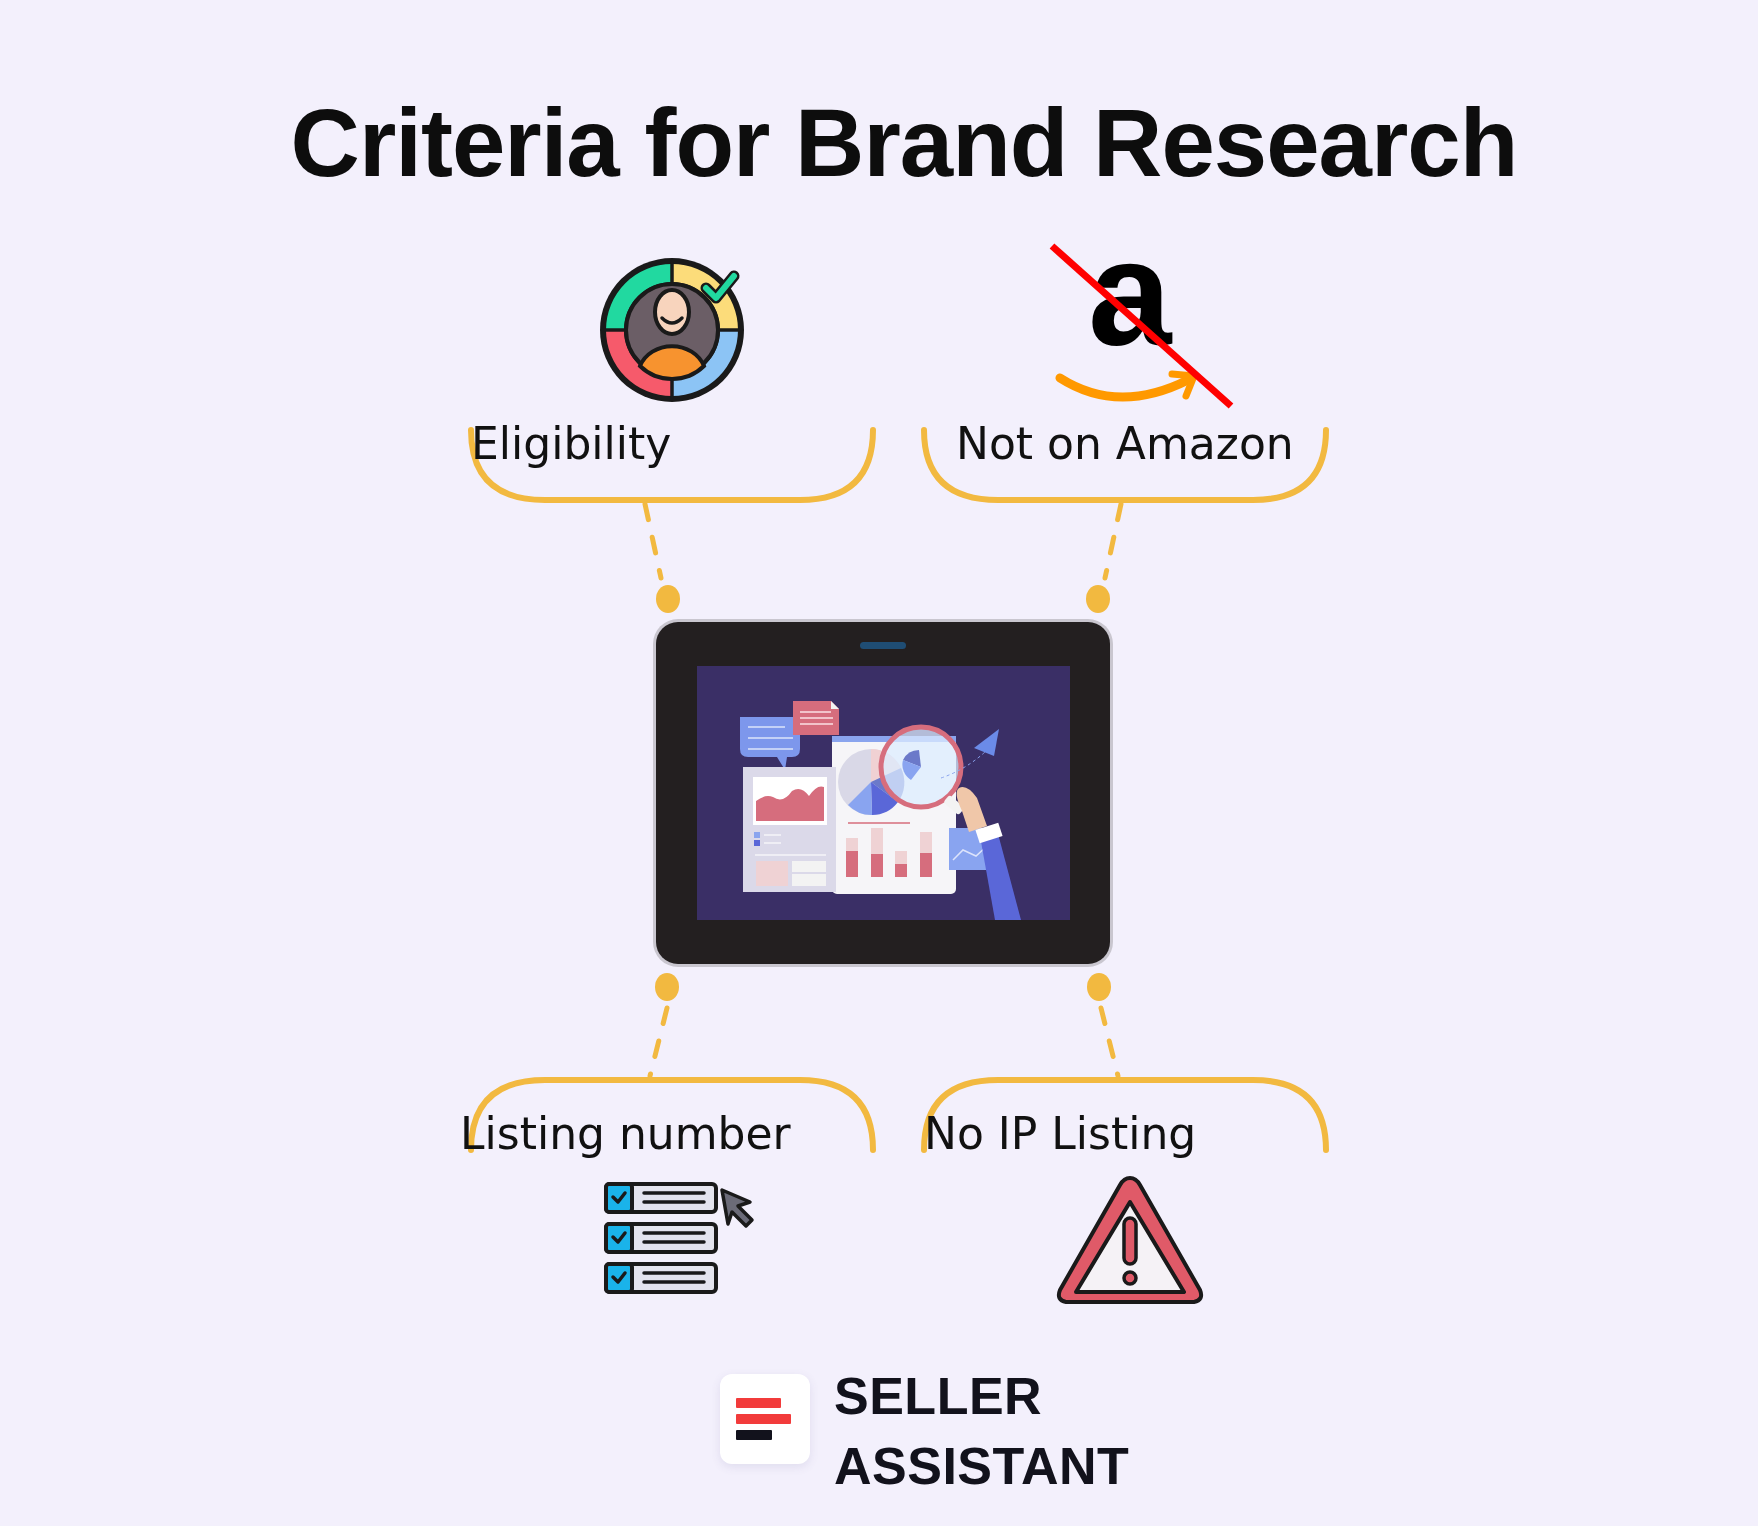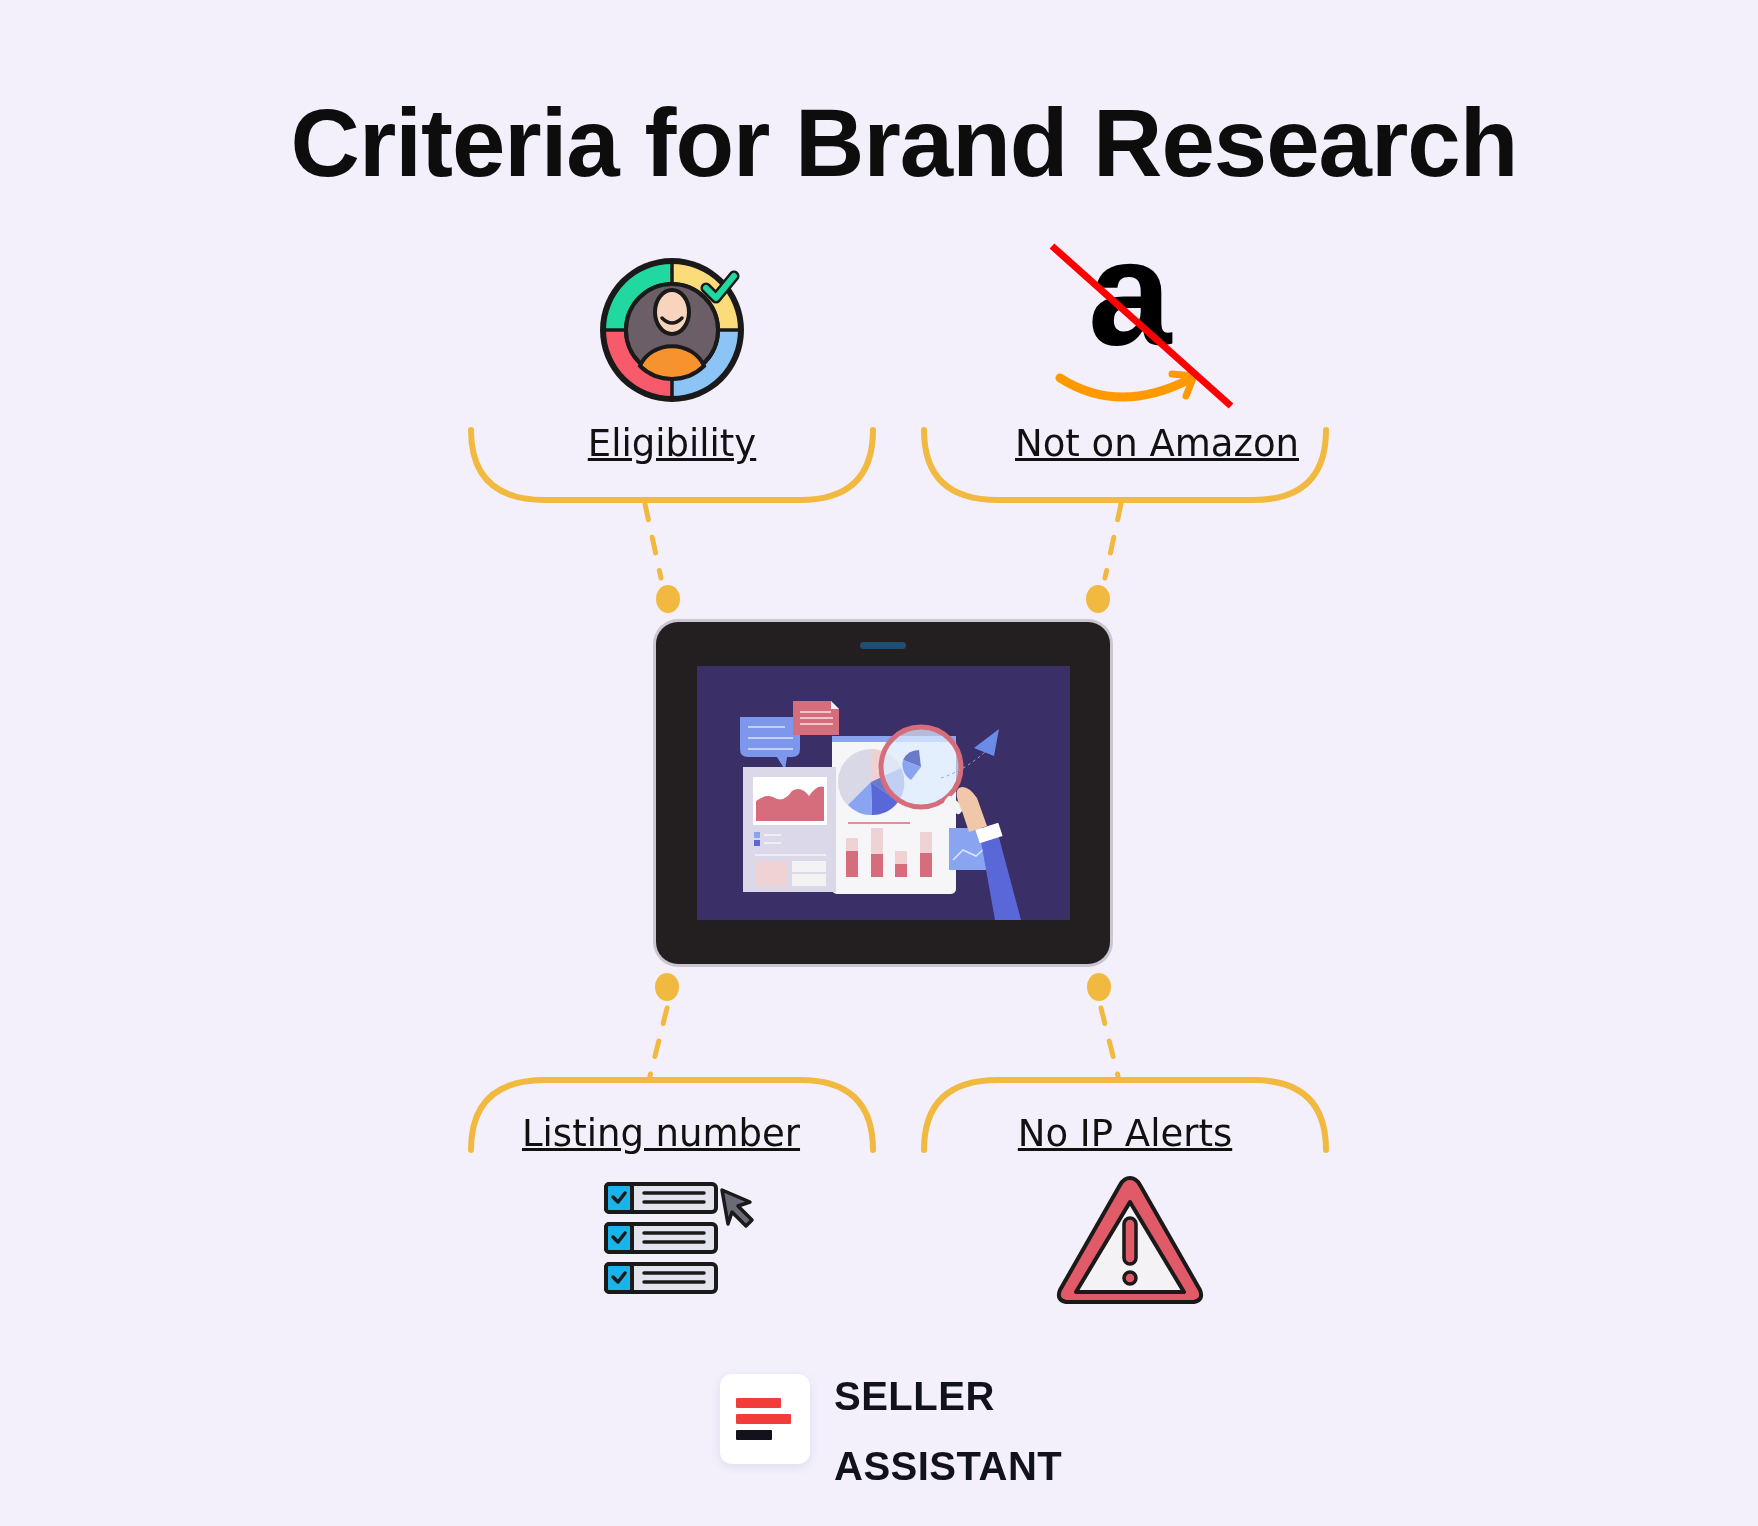--- a/index.html
+++ b/index.html
@@ -14,23 +14,22 @@
   .title {
     left: 0; width: 1758px; top: 88px;
     text-align: center;
     font-family: "Liberation Sans", sans-serif;
     font-weight: 700; font-size: 96px; letter-spacing: -1px;
     line-height: 110px;
     padding-left: 25px;
   }
   .label {
     font-family: "DejaVu Sans", sans-serif;
-    font-size: 37px; line-height: 52px; text-align: center;
+    font-size: 44px; line-height: 52px; text-align: left;
     color: #111;
-    text-decoration: underline;
   }
   svg.overlay { position: absolute; left: 0; top: 0; }
   .tablet {
     left: 656px; top: 622px; width: 454px; height: 342px;
     background: #231f20; border-radius: 22px;
     box-shadow: 0 0 0 3px #c9c6cf;
   }
   .tablet .speaker {
     position: absolute; left: 204px; top: 20px; width: 46px; height: 7px;
     background: #1f4d74; border-radius: 4px;
@@ -40,21 +39,21 @@
     background: #3a2f66; overflow: hidden;
   }
   .logo-box {
     left: 720px; top: 1374px; width: 90px; height: 90px;
     background: #ffffff; border-radius: 12px;
     box-shadow: 0 3px 10px rgba(90,80,140,0.12);
   }
   .logo-bar { position: absolute; left: 16px; height: 10px; border-radius: 1px; }
   .brand-text {
     left: 834px; font-family: "Liberation Sans", sans-serif;
-    font-weight: 700; font-size: 40px; line-height: 46px; color: #12121c;
+    font-weight: 700; font-size: 52px; line-height: 46px; color: #12121c;
     letter-spacing: 0.5px;
     text-align: center;
   }
 </style>
 </head>
 <body>
 
 <div class="abs title">Criteria for Brand Research</div>
 
 <svg class="overlay" width="1758" height="1526">
@@ -200,21 +199,21 @@
     <line x1="40" y1="13" x2="100" y2="13"></line>
       <line x1="40" y1="22" x2="100" y2="22"></line>
     <line x1="40" y1="53" x2="100" y2="53"></line>
       <line x1="40" y1="62" x2="100" y2="62"></line>
     <line x1="40" y1="93" x2="100" y2="93"></line>
       <line x1="40" y1="102" x2="100" y2="102"></line>
   </g>
   <path d="M118 10 L146 22 L134 26 L148 40 L142 46 L128 32 L124 44 Z" fill="#6b6b78" stroke="#1a1a1a" stroke-width="3.5" stroke-linejoin="round"></path>
 </svg>
 
-<div class="abs label" style="left:924px;width:402px;top:1108px">No IP Alerts</div>
+<div class="abs label" style="left:924px;width:402px;top:1108px">No IP Listing</div>
 <svg class="abs" style="left:1054px;top:1172px" width="152" height="136" viewBox="0 0 152 136">
   <path d="M76 6 Q82 6 86 13 L146 118 Q150 128 140 130 L12 130 Q2 128 6 118 L66 13 Q70 6 76 6 Z" fill="#e05a68" stroke="#1a1a1a" stroke-width="4" stroke-linejoin="round"></path>
   <path d="M76 30 L130 120 L22 120 Z" fill="#f5f2f6" stroke="#1a1a1a" stroke-width="4" stroke-linejoin="round"></path>
   <rect x="70" y="46" width="12" height="46" rx="6" fill="#e05a68" stroke="#1a1a1a" stroke-width="3.5"></rect>
   <circle cx="76" cy="106" r="6" fill="#e05a68" stroke="#1a1a1a" stroke-width="3.5"></circle>
 </svg>
 
 <div class="abs logo-box">
   <div class="logo-bar" style="top:24px;width:45px;background:#f23b3b"></div>
   <div class="logo-bar" style="top:40px;width:55px;background:#f23b3b"></div>

